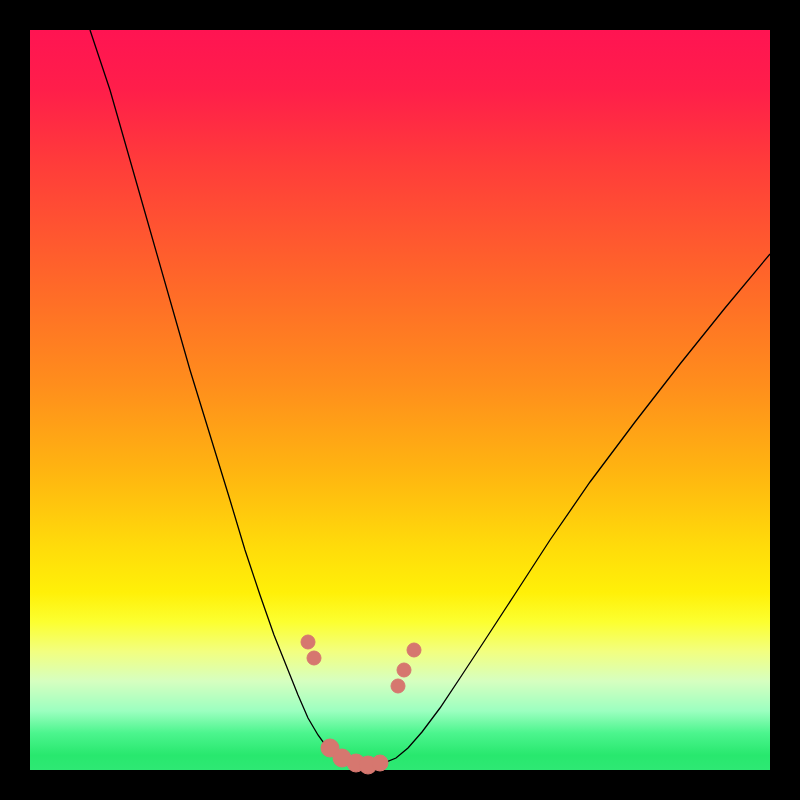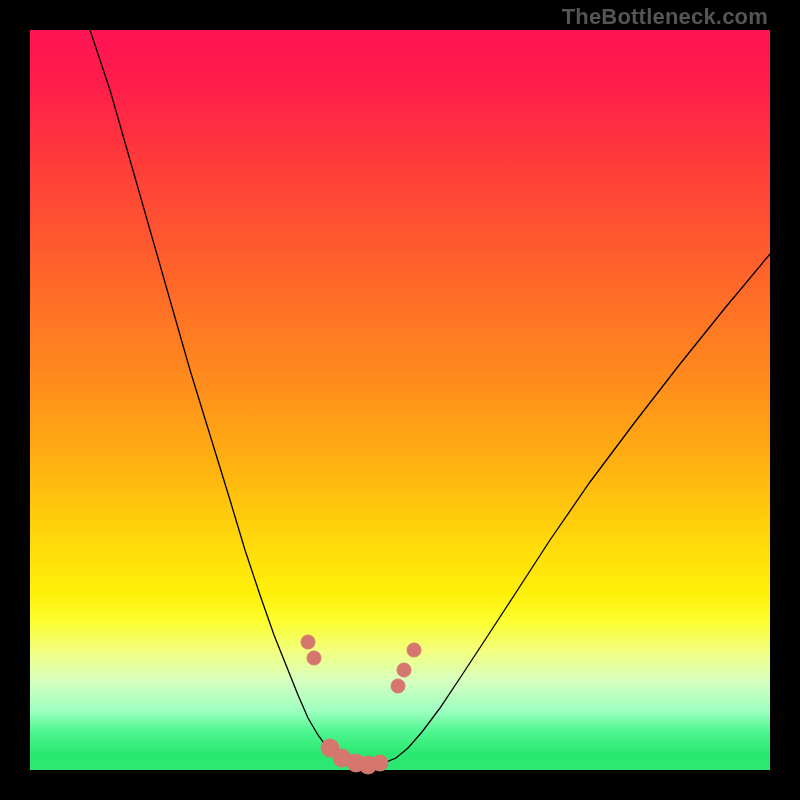--- a/index.html
+++ b/index.html
@@ -72,14 +72,13 @@
         <circle cx="312" cy="728" r="9" class="dot"></circle>
         <circle cx="326" cy="733" r="9" class="dot"></circle>
         <circle cx="338" cy="735" r="9" class="dot"></circle>
         <circle cx="350" cy="733" r="8" class="dot"></circle>
         <circle cx="368" cy="656" r="7" class="dot"></circle>
         <circle cx="374" cy="640" r="7" class="dot"></circle>
         <circle cx="384" cy="620" r="7" class="dot"></circle>
       </g>
   </svg>
 
-  <div class="watermark">TheBottleneck.com</div>
 </div>
 
 </body></html>

